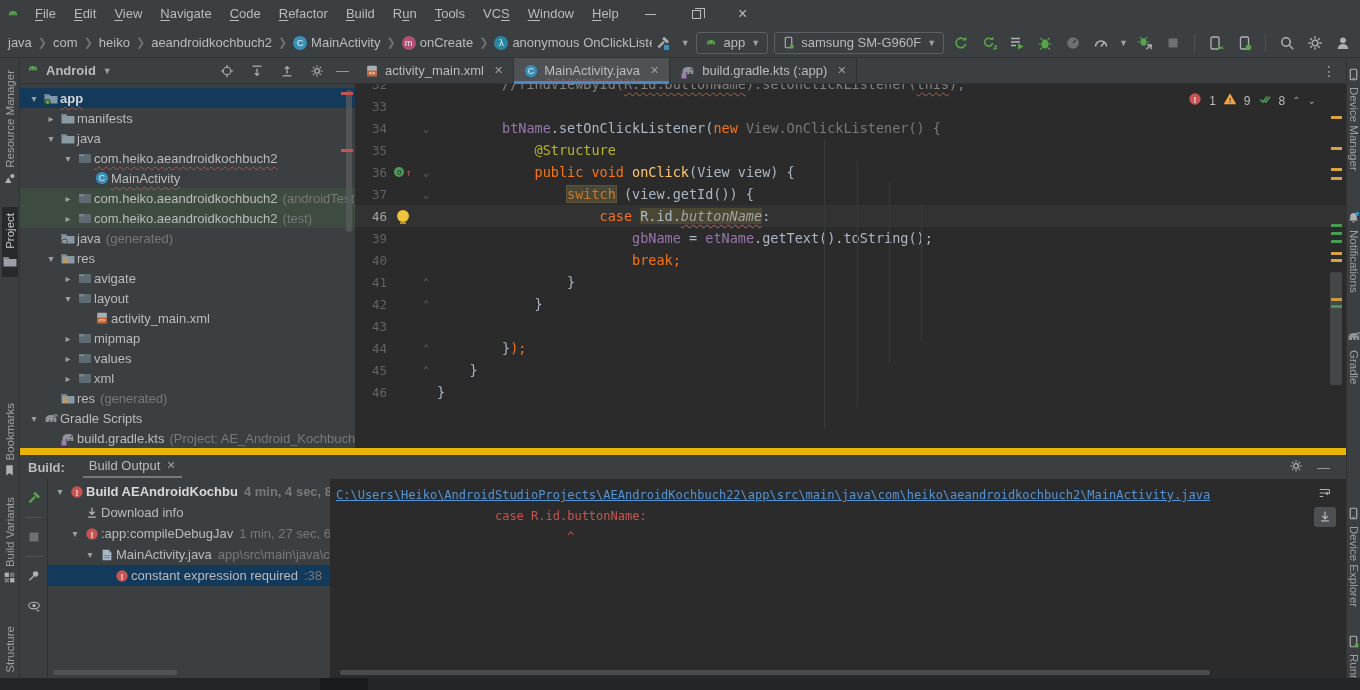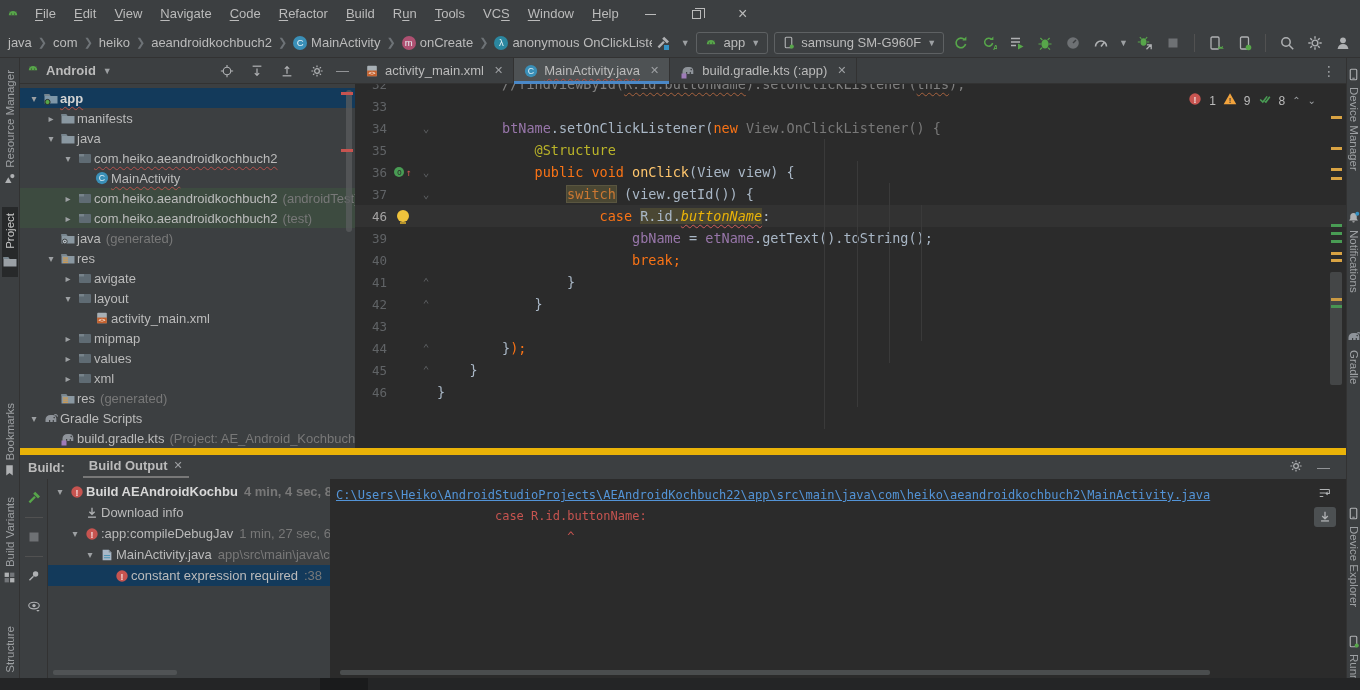--- a/index.html
+++ b/index.html
@@ -87,40 +87,40 @@
   .gutter .marks { width:32px; flex:0 0 32px; display:flex; align-items:center; justify-content:center; gap:1px; }
   .gutter .foldc { width:14px; flex:0 0 14px; text-align:center; color:#606366; font-size:11px; }
   .cline.caret .lnum { color:#a4a3a3; }
   .codetext { font-family:"DejaVu Sans Mono",monospace; font-size:13.5px; white-space:pre; line-height:22px; }
   .tk-kw { color:#f97316; } .tk-mth { color:#ffc66d; } .tk-fld { color:#9876aa; }
   .tk-ann { color:#bbb529; } .tk-pln { color:#a9b7c6; } .tk-gray { color:#787878; }
   .tk-cmt { color:#808080; }
   .tk-cmtw { color:#808080; text-decoration:underline wavy #a8633f; text-decoration-thickness:1px; text-underline-offset:3px; }
   .tk-kwh { color:#cc7832; background:#4a4733; outline:1px solid #5a5640; }
   .tk-plh { color:#a9b7c6; background:#4a4733; }
-  .tk-flh { color:#eab308; font-style:italic; background:#4a4733;
+  .tk-flh { color:#a3a3a3; font-style:italic; background:#4a4733;
     text-decoration:underline wavy #cf5b56; text-decoration-thickness:1px; text-underline-offset:3px; }
   .bulb { width:12px; height:12px; border-radius:50%; background:#f0c33c; position:relative; }
   .bulb:after { content:""; position:absolute; left:3px; bottom:-2px; width:6px; height:2px; background:#b5922c; }
   .ovr-circle { width:10px; height:10px; border-radius:50%; background:#499c54; color:#2b2b2b; font-size:8px;
     display:inline-flex; align-items:center; justify-content:center; }
   .ovr-arrow { color:#c75450; font-size:10px; }
   .indent-guide { position:absolute; width:1px; background:#3a3a3a; }
   .stripe { position:absolute; right:0; top:0; width:20px; height:364px; }
   .stripe .mark { position:absolute; left:5px; width:11px; height:3px; }
   .stripe .thumb { position:absolute; left:4px; width:12px; background:#595c5e; opacity:.55; border-radius:2px; }
   .inspections { position:absolute; right:26px; top:6px; display:flex; align-items:center; gap:7px;
     font-size:12px; color:#bbbbbb; background:rgba(43,43,43,.85); padding:2px 4px; }
   .insp-chev { color:#9da0a3; font-size:10px; }
 
   
   .buildpanel { position:absolute; left:20px; top:448px; width:1326px; height:230px; background:#3c3f41; border-top:7px solid #eab308; }
   .build-header { height:24px; display:flex; align-items:center; padding:0 8px; }
   .build-label { font-weight:bold; color:#bbbbbb; margin-right:18px; }
-  .build-tab { display:flex; align-items:center; gap:6px; padding:2px 6px 3px; border-bottom:2px solid #787878; color:#bbbbbb;font-weight:bold; }
+  .build-tab { display:flex; align-items:center; gap:6px; padding:2px 6px 3px; border-bottom:2px solid #787878; color:#bbbbbb; }
   .build-tab .close { color:#9da0a3; font-size:11px; }
   .build-hdr-right { margin-left:auto; display:flex; align-items:center; gap:14px; padding-right:8px; }
   .build-body { position:absolute; left:0; top:24px; right:0; bottom:0; display:flex; }
   .build-iconcol { width:28px; flex:0 0 28px; display:flex; flex-direction:column; align-items:center; gap:8px; padding-top:8px; border-right:1px solid #323232; }
   .bic-sep { width:18px; height:1px; background:#515151; }
   .build-tree { width:282px; flex:0 0 282px; overflow:hidden; padding-top:2px; position:relative; }
   .brow { height:21px; display:flex; align-items:center; white-space:nowrap; color:#bbbbbb; }
   .brow .chev { width:16px; flex:0 0 16px; text-align:center; color:#9da0a3; font-size:10px; }
   .brow .bicon { width:18px; flex:0 0 18px; display:flex; justify-content:center; }
   .brow .extra { color:#787878; margin-left:6px; }

